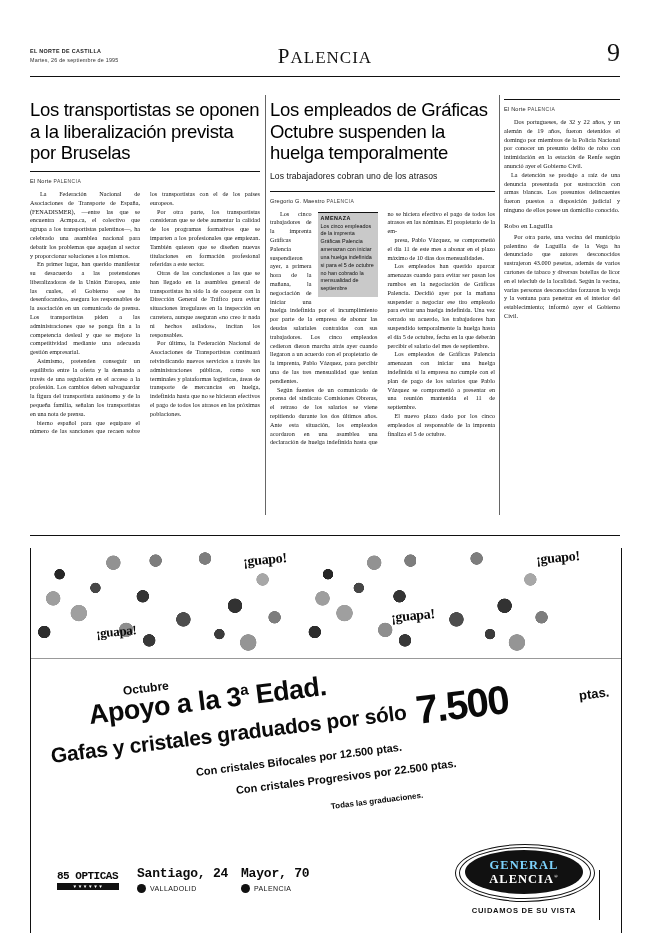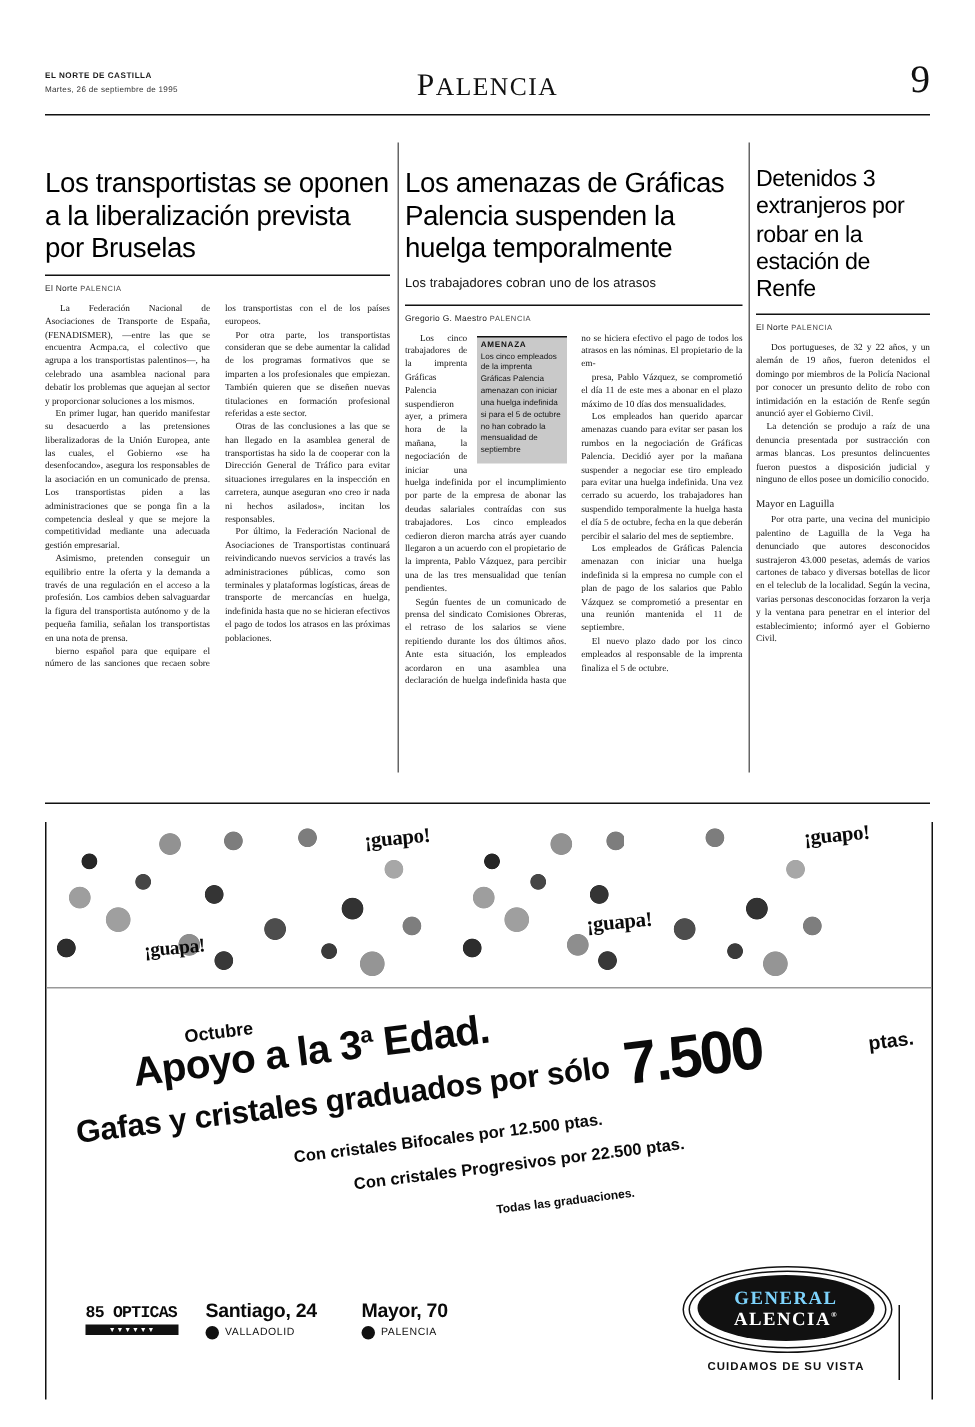--- a/index.html
+++ b/index.html
@@ -17,21 +17,21 @@
   .mh-paper{font-family:"Liberation Sans",sans-serif;font-size:5.4px;font-weight:bold;letter-spacing:.35px;color:#1a1a1a;text-transform:uppercase;}
   .mh-date{font-family:"Liberation Sans",sans-serif;font-size:5.4px;color:#333;letter-spacing:.2px;margin-top:2px;}
   .mh-section{position:absolute;left:0;right:0;top:-4px;text-align:center;
     font-family:"Liberation Serif",serif;font-size:17px;letter-spacing:1px;color:#111;}
   .mh-section .cap{font-size:21px;}
   .mh-page{position:absolute;right:0;top:-10px;font-family:"Liberation Serif",serif;font-size:26px;color:#111;}
   .rule-top{position:absolute;left:30px;top:76px;width:590px;height:1px;background:#111;}
 
   
   .articles{position:absolute;left:30px;top:95px;width:590px;height:440px;}
-  .col{position:absolute;top:16px;height:440px;}
+  .col{position:absolute;top:4px;height:440px;}
   .col-a{left:0;width:230px;}
   .col-b{left:240px;width:225px;}
   .col-c{left:474px;width:116px;}
   .vdiv{position:absolute;top:0;width:1px;height:420px;background:#666;}
   .vdiv-1{left:235px;}
   .vdiv-2{left:469px;}
 
   h1.hl{
     font-family:"Liberation Sans",sans-serif;
     font-weight:400;font-size:18.5px;line-height:1.17;
@@ -144,21 +144,21 @@
   
   .adfoot{position:absolute;left:0;top:300px;width:590px;height:85px;}
   .opt85{position:absolute;left:26px;top:22px;width:62px;}
   .opt85 .lbl{font-family:Liberation Mono, monospace;font-weight:bold;font-size:11px;letter-spacing:-.5px;color:#0a0a0a;}
   .opt85 .bar{margin-top:1px;height:7px;background:#111;
       display:flex;align-items:center;justify-content:center;}
   .opt85 .bar span{font-family:"Liberation Sans",sans-serif;font-size:4.6px;color:#fff;letter-spacing:.6px;}
   .addr{position:absolute;top:18px;}
   .a1{left:106px;}
   .a2{left:210px;}
-  .addr .street{font-family:Liberation Sans, sans-serif;font-weight:bold;font-size:13px;color:#0a0a0a;letter-spacing:-.2px;}
+  .addr .street{font-family:Liberation Mono, monospace;font-weight:bold;font-size:13px;color:#0a0a0a;letter-spacing:-.2px;}
   .addr .city{display:flex;align-items:center;gap:4px;margin-top:3px;}
   .addr .city .blob{width:9px;height:9px;border-radius:50%;background:#111;display:inline-block;}
   .addr .city .cname{font-family:"Liberation Sans",sans-serif;font-size:7px;letter-spacing:.4px;color:#111;}
 
   .logo{position:absolute;left:418px;top:-6px;width:150px;height:86px;}
   .logo .ring{position:absolute;left:6px;top:2px;width:138px;height:56px;border-radius:50%;border:1.5px solid #111;}
   .logo .ring2{position:absolute;left:10px;top:5px;width:130px;height:50px;border-radius:50%;border:1px solid #111;}
   .logo .oval{position:absolute;left:16px;top:8px;width:118px;height:44px;border-radius:50%;background:#111;
      display:flex;flex-direction:column;align-items:center;justify-content:center;}
   .logo .oval .t1{font-family:"Liberation Serif",serif;font-weight:bold;font-size:12.5px;color:#7dd3fc;letter-spacing:1px;line-height:1;}
@@ -201,46 +201,45 @@
         <p class="bt">En primer lugar, han querido manifestar su desacuerdo a las pretensiones liberalizadoras de la Unión Europea, ante las cuales, el Gobierno «se ha desenfocando», asegura los responsables de la asociación en un comunicado de prensa. Los transportistas piden a las administraciones que se ponga fin a la competencia desleal y que se mejore la competitividad mediante una adecuada gestión empresarial.</p>
         <p class="bt">Asimismo, pretenden conseguir un equilibrio entre la oferta y la demanda a través de una regulación en el acceso a la profesión. Los cambios deben salvaguardar la figura del transportista autónomo y de la pequeña familia, señalan los transportistas en una nota de prensa.</p>
         <p class="bt">bierno español para que equipare el número de las sanciones que recaen sobre los transportistas con el de los países europeos.</p>
         <p class="bt">Por otra parte, los transportistas consideran que se debe aumentar la calidad de los programas formativos que se imparten a los profesionales que empiezan. También quieren que se diseñen nuevas titulaciones en formación profesional referidas a este sector.</p>
         <p class="bt">Otras de las conclusiones a las que se han llegado en la asamblea general de transportistas ha sido la de cooperar con la Dirección General de Tráfico para evitar situaciones irregulares en la inspección en carretera, aunque aseguran «no creo ir nada ni hechos asilados», incitan los responsables.</p>
         <p class="bt">Por último, la Federación Nacional de Asociaciones de Transportistas continuará reivindicando nuevos servicios a través las administraciones públicas, como son terminales y plataformas logísticas, áreas de transporte de mercancías en huelga, indefinida hasta que no se hicieran efectivos el pago de todos los atrasos en las próximas poblaciones.</p>
       </div>
     </div>
 
     <div class="col col-b">
-      <h1 class="hl">Los amenazas de Gráficas Palencia suspenden la huelga temporalmente</h1>
+      <h1 class="hl">Los empleados de Gráficas Octubre suspenden la huelga temporalmente</h1>
       <div class="subhl">Los trabajadores cobran uno de los atrasos</div>
       <div class="rule-head"></div>
       <div class="byline"><span>Gregorio G. Maestro</span> <span class="place">PALENCIA</span></div>
       <div class="body-cols">
         <div class="amenaza">
           <div class="hdr">AMENAZA</div>
           <div class="txt">Los cinco empleados de la imprenta Gráficas Palencia amenazan con iniciar una huelga indefinida si para el 5 de octubre no han cobrado la mensualidad de septiembre</div>
         </div>
         <p class="bt first">Los cinco trabajadores de la imprenta Gráficas Palencia suspendieron ayer, a primera hora de la mañana, la negociación de iniciar una huelga indefinida por el incumplimiento por parte de la empresa de abonar las deudas salariales contraídas con sus trabajadores. Los cinco empleados cedieron dieron marcha atrás ayer cuando llegaron a un acuerdo con el propietario de la imprenta, Pablo Vázquez, para percibir una de las tres mensualidad que tenían pendientes.</p>
         <p class="bt">Según fuentes de un comunicado de prensa del sindicato Comisiones Obreras, el retraso de los salarios se viene repitiendo durante los dos últimos años. Ante esta situación, los empleados acordaron en una asamblea una declaración de huelga indefinida hasta que no se hiciera efectivo el pago de todos los atrasos en las nóminas. El propietario de la em-</p>
         <p class="bt">presa, Pablo Vázquez, se comprometió el día 11 de este mes a abonar en el plazo máximo de 10 días dos mensualidades.</p>
         <p class="bt">Los empleados han querido aparcar amenazas cuando para evitar ser pasan los rumbos en la negociación de Gráficas Palencia. Decidió ayer por la mañana suspender a negociar ese tiro empleado para evitar una huelga indefinida. Una vez cerrado su acuerdo, los trabajadores han suspendido temporalmente la huelga hasta el día 5 de octubre, fecha en la que deberán percibir el salario del mes de septiembre.</p>
         <p class="bt">Los empleados de Gráficas Palencia amenazan con iniciar una huelga indefinida si la empresa no cumple con el plan de pago de los salarios que Pablo Vázquez se comprometió a presentar en una reunión mantenida el 11 de septiembre.</p>
         <p class="bt">El nuevo plazo dado por los cinco empleados al responsable de la imprenta finaliza el 5 de octubre.</p>
       </div>
     </div>
 
     <div class="col col-c">
-      <h1 class="hl small">Detenidos 3 extranjeros por robar en la estación de Renfe</h1>
       <div class="rule-head"></div>
       <div class="byline"><span>El Norte</span> <span class="place">PALENCIA</span></div>
       <div class="body-cols one">
         <p class="bt first">Dos portugueses, de 32 y 22 años, y un alemán de 19 años, fueron detenidos el domingo por miembros de la Policía Nacional por conocer un presunto delito de robo con intimidación en la estación de Renfe según anunció ayer el Gobierno Civil.</p>
         <p class="bt">La detención se produjo a raíz de una denuncia presentada por sustracción con armas blancas. Los presuntos delincuentes fueron puestos a disposición judicial y ninguno de ellos posee un domicilio conocido.</p>
-        <div class="subhead2">Mayor en Laguilla</div>
+        <div class="subhead2">Robo en Laguilla</div>
         <p class="bt first">Por otra parte, una vecina del municipio palentino de Laguilla de la Vega ha denunciado que autores desconocidos sustrajeron 43.000 pesetas, además de varios cartones de tabaco y diversas botellas de licor en el teleclub de la localidad. Según la vecina, varias personas desconocidas forzaron la verja y la ventana para penetrar en el interior del establecimiento; informó ayer el Gobierno Civil.</p>
       </div>
     </div>
   </div>
 
   <div class="rule-mid"></div>
 
   <div class="ad">
 
     <div class="photostrip">

